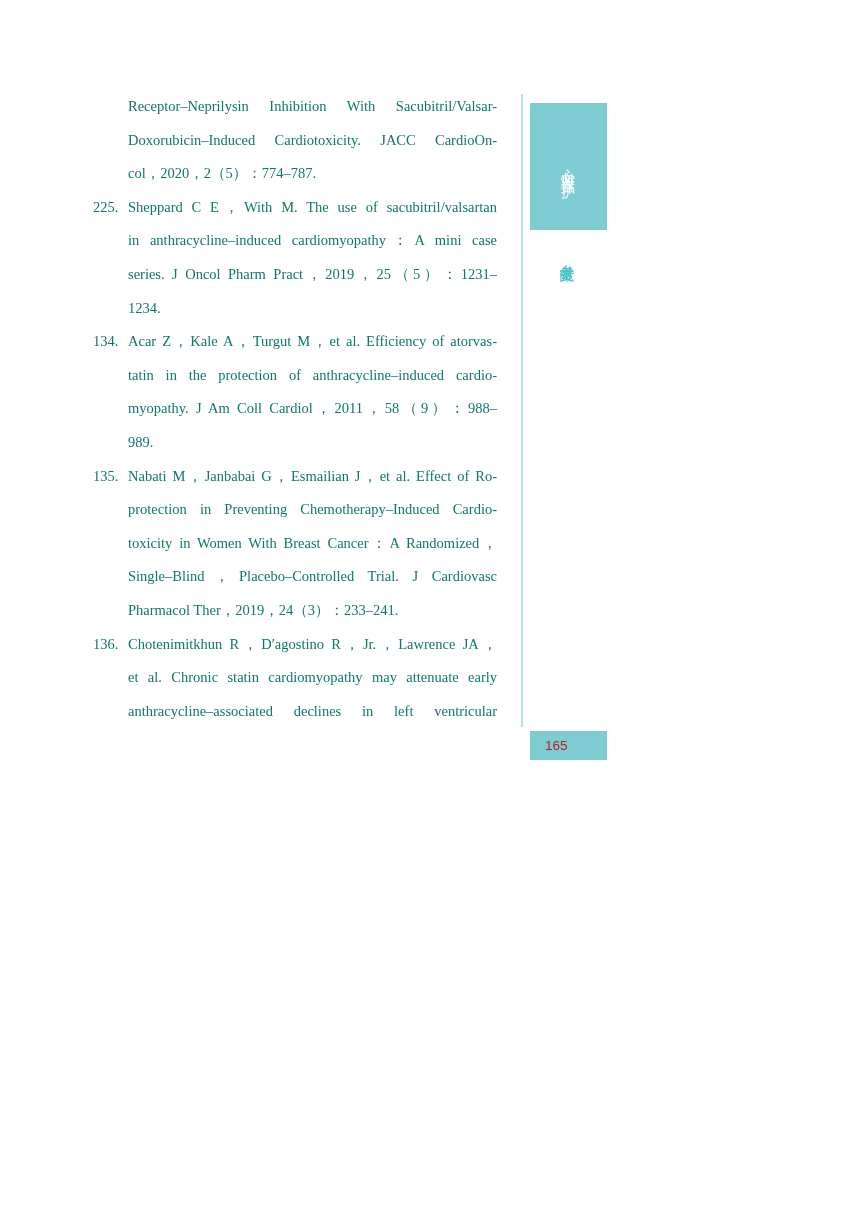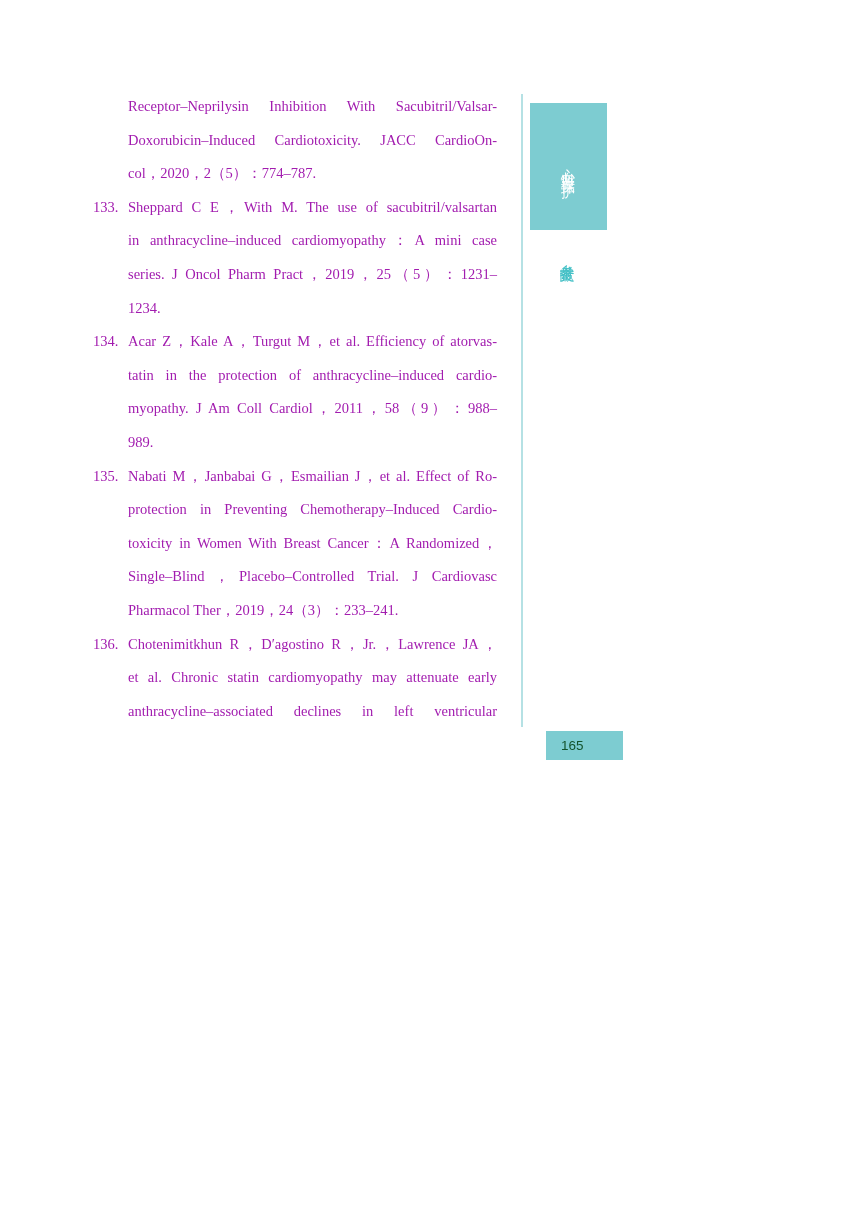--- a/index.html
+++ b/index.html
@@ -9,21 +9,21 @@
     height: 1218px;
     background: #ffffff;
     overflow: hidden;
     font-family: "Liberation Serif", "DejaVu Serif", serif;
   }
   .refs {
     position: absolute;
     left: 93px;
     top: 90px;
     width: 404px;
-    color: #a21caf;
+    color: #0f766e;
     font-size: 14.5px;
     line-height: 33.6px;
   }
   .ref { position: relative; padding-left: 35px; }
   .ref-num {
     position: absolute;
     left: 0;
     top: 0;
     line-height: 33.6px;
   }
@@ -74,43 +74,42 @@
     letter-spacing: 1px;
   }
   .page-badge {
     position: absolute;
     left: 530px;
     top: 731px;
     width: 77px;
     height: 29px;
     box-sizing: border-box;
     background: #7dccd1;
-    color: #14532d;
+    color: #b91c1c;
     font-family: "Liberation Sans", "DejaVu Sans", sans-serif;
     font-size: 13.5px;
     line-height: 29px;
     padding-left: 15px;
-    margin-left: 16px;
   }
 </style>
 </head>
 <body>
 
 <div class="page">
 
   <div class="refs">
 
     <div class="ref">
       <div class="ln">Receptor–Neprilysin Inhibition With Sacubitril/Valsar-</div>
       <div class="ln">Doxorubicin–Induced Cardiotoxicity. JACC CardioOn-</div>
       <div class="ln last">col，2020，2（5）：774–787.</div>
     </div>
 
     <div class="ref">
-      <span class="ref-num">133.</span>
+      <span class="ref-num">225.</span>
       <div class="ln">Sheppard C E，With M. The use of sacubitril/valsartan</div>
       <div class="ln">in anthracycline–induced cardiomyopathy：A mini case</div>
       <div class="ln">series. J Oncol Pharm Pract，2019，25（5）：1231–</div>
       <div class="ln last">1234.</div>
     </div>
 
     <div class="ref">
       <span class="ref-num">134.</span>
       <div class="ln">Acar Z，Kale A，Turgut M，et al. Efficiency of atorvas-</div>
       <div class="ln">tatin in the protection of anthracycline–induced cardio-</div>

